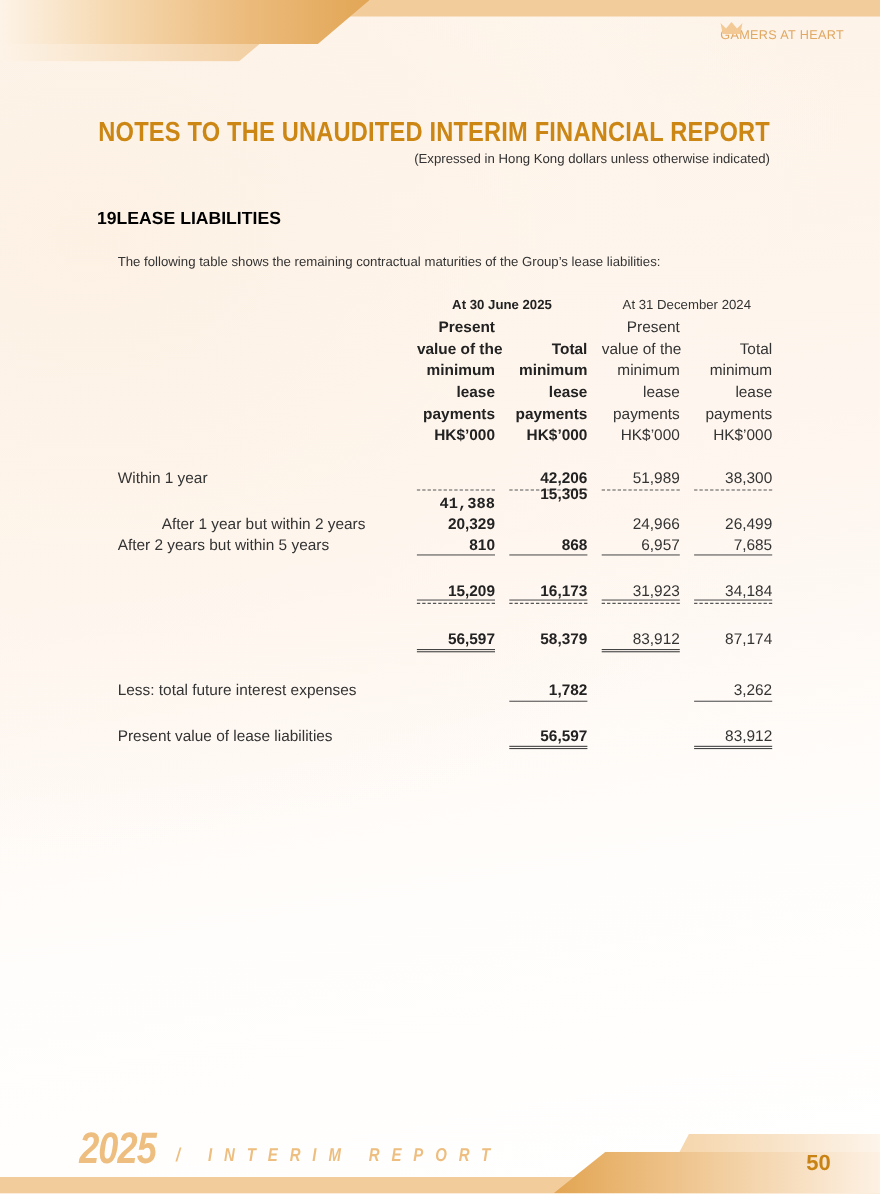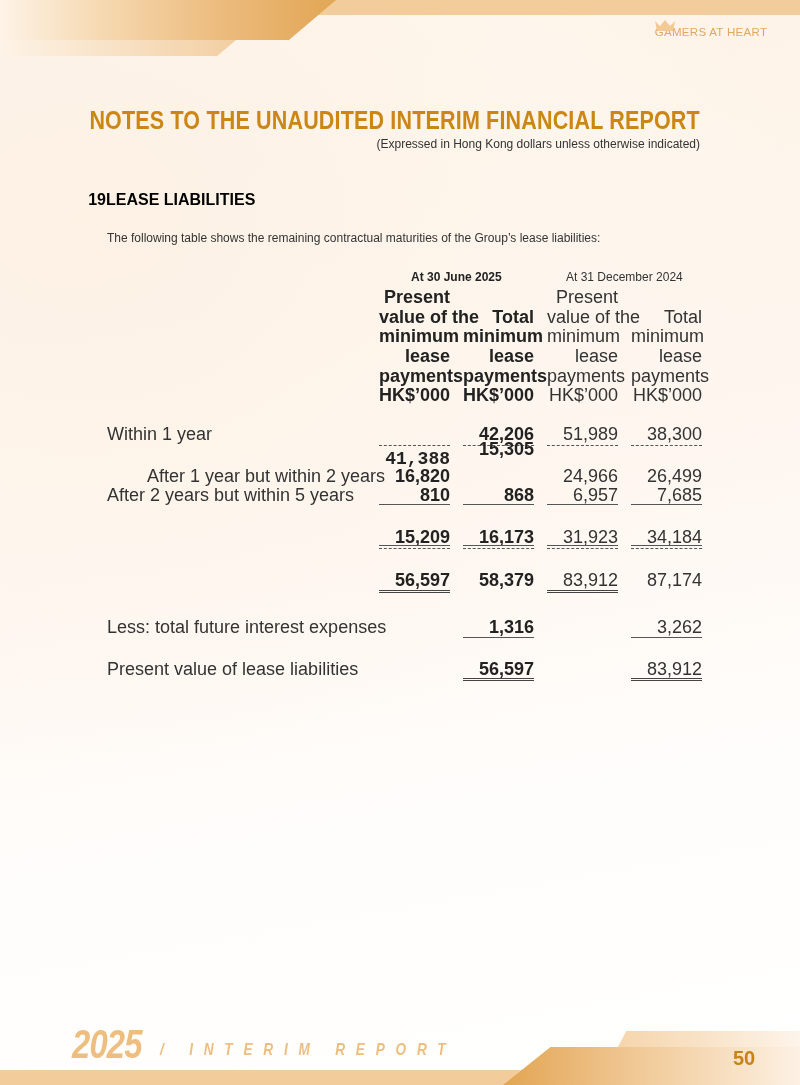--- a/index.html
+++ b/index.html
@@ -73,21 +73,21 @@
       font-weight: bold; font-size: 16px; color: #000000;
     }
     .section-head .num { display: inline-block; width: 29px; }
     .intro {
       position: absolute; left: 107px; top: 231px; z-index: 3;
       font-size: 12px; color: #333; white-space: nowrap;
     }
     
     .tbl { position: absolute; left: 0; top: 0; width: 800px; height: 1085px; z-index: 3; }
     .cell {
-      position: absolute; font-size: 18px; line-height: 14px; color: #333; white-space: nowrap;
+      position: absolute; font-size: 14px; line-height: 14px; color: #333; white-space: nowrap;
     }
     .num { text-align: right; }
     .bold { font-weight: bold; color: #222; }
     .col1 { left: 379px; width: 71px; }
     .col2 { left: 463px; width: 71px; }
     .col3 { left: 547px; width: 71px; }
     .col4 { left: 631px; width: 71px; }
     .rowlabel { left: 107px; }
     .group-head { font-size: 12px; }
     .line { position: absolute; height: 0; }
@@ -188,21 +188,21 @@
   <div class="cell num bold col1" style="top:452px;font-family:Liberation Mono, monospace;">41,388</div>
   <div class="cell num bold col2" style="top:427px;">42,206</div>
   <div class="cell num col3" style="top:427px;">51,989</div>
   <div class="cell num col4" style="top:427px;">38,300</div>
   <div class="line l-dash col1" style="top:445px;"></div>
   <div class="line l-dash col2" style="top:445px;"></div>
   <div class="line l-dash col3" style="top:445px;"></div>
   <div class="line l-dash col4" style="top:445px;"></div>
 
   <div class="cell rowlabel" style="top:469px;margin-left:40px;">After 1 year but within 2 years</div>
-  <div class="cell num bold col1" style="top:469px;">16,820</div>
+  <div class="cell num bold col1" style="top:469px;">20,329</div>
   <div class="cell num bold col2" style="top:442px;">15,305</div>
   <div class="cell num col3" style="top:469px;">24,966</div>
   <div class="cell num col4" style="top:469px;">26,499</div>
 
   <div class="cell rowlabel" style="top:488px;">After 2 years but within 5 years</div>
   <div class="cell num bold col1" style="top:488px;">810</div>
   <div class="cell num bold col2" style="top:488px;">868</div>
   <div class="cell num col3" style="top:488px;">6,957</div>
   <div class="cell num col4" style="top:488px;">7,685</div>
   <div class="line l-solid col1" style="top:504px;"></div>
@@ -224,21 +224,21 @@
   <div class="line l-dash col4" style="top:548px;"></div>
 
   <div class="cell num bold col1" style="top:573px;">56,597</div>
   <div class="cell num bold col2" style="top:573px;">58,379</div>
   <div class="cell num col3" style="top:573px;">83,912</div>
   <div class="cell num col4" style="top:573px;">87,174</div>
   <div class="line l-double col1" style="top:590px;"></div>
   <div class="line l-double col3" style="top:590px;"></div>
 
   <div class="cell rowlabel" style="top:620px;">Less: total future interest expenses</div>
-  <div class="cell num bold col2" style="top:620px;">1,316</div>
+  <div class="cell num bold col2" style="top:620px;">1,782</div>
   <div class="cell num col4" style="top:620px;">3,262</div>
   <div class="line l-solid col2" style="top:637px;"></div>
   <div class="line l-solid col4" style="top:637px;"></div>
 
   <div class="cell rowlabel" style="top:662px;">Present value of lease liabilities</div>
   <div class="cell num bold col2" style="top:662px;">56,597</div>
   <div class="cell num col4" style="top:662px;">83,912</div>
   <div class="line l-double col2" style="top:678px;"></div>
   <div class="line l-double col4" style="top:678px;"></div>
 </div>

